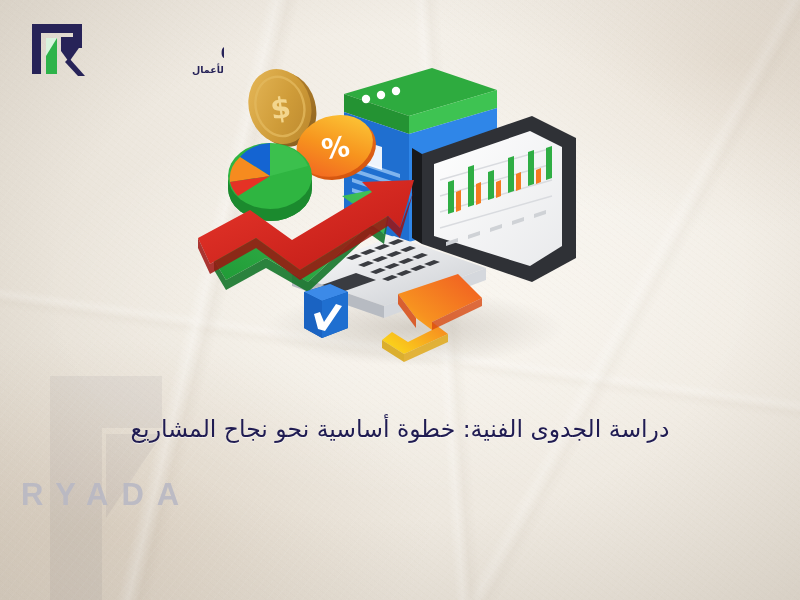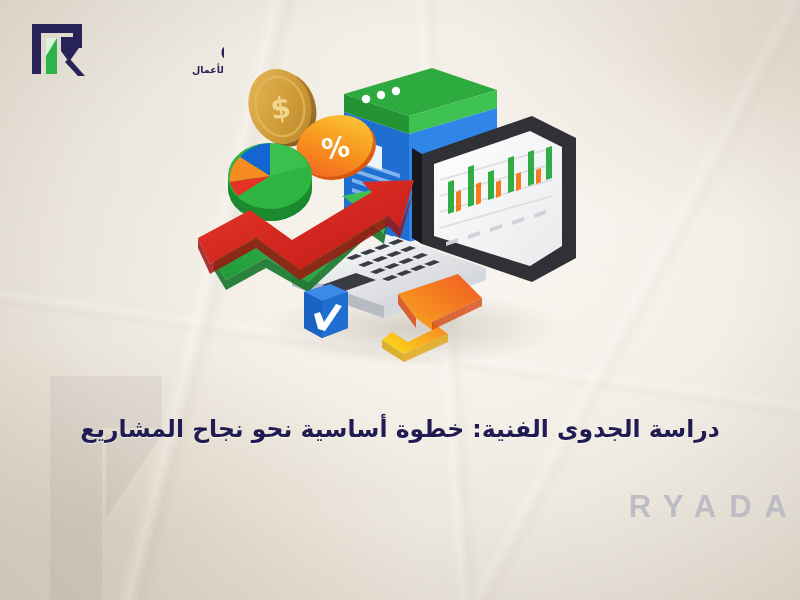--- a/index.html
+++ b/index.html
@@ -52,40 +52,39 @@
   .logo{position:absolute;left:24px;top:18px;width:200px;height:62px;}
   
   .illo{position:absolute;left:196px;top:46px;width:420px;height:330px;}
   
   .headline{
     position:absolute;left:0;right:0;top:415px;
     text-align:center;
     direction:rtl;
     color:#201c52;
     font-size:23.5px;
-    font-weight:700;
+    font-weight:400;
     letter-spacing:0px;
     line-height:1.25;
     text-shadow:0 1px 0 rgba(255,255,255,.55);
     padding:0 40px;
     box-sizing:border-box;
   }
   
   .wordmark{
     position:absolute;left:8px;right:0;top:477px;
-    text-align:right;
+    text-align:left;
     color:#b8b8c4;
     font-size:31px;
     font-weight:700;
     letter-spacing:13px;
     direction:ltr;
     text-indent:13px;
     font-family:"Liberation Sans",sans-serif;
     opacity:.88;
-    margin-top:12px;
   }
 </style>
 </head>
 <body>
 
 <div class="canvas">
 
   <div class="paper-base"></div>
   <div class="paper-warm"></div>
   <div class="paper-creases"></div>

